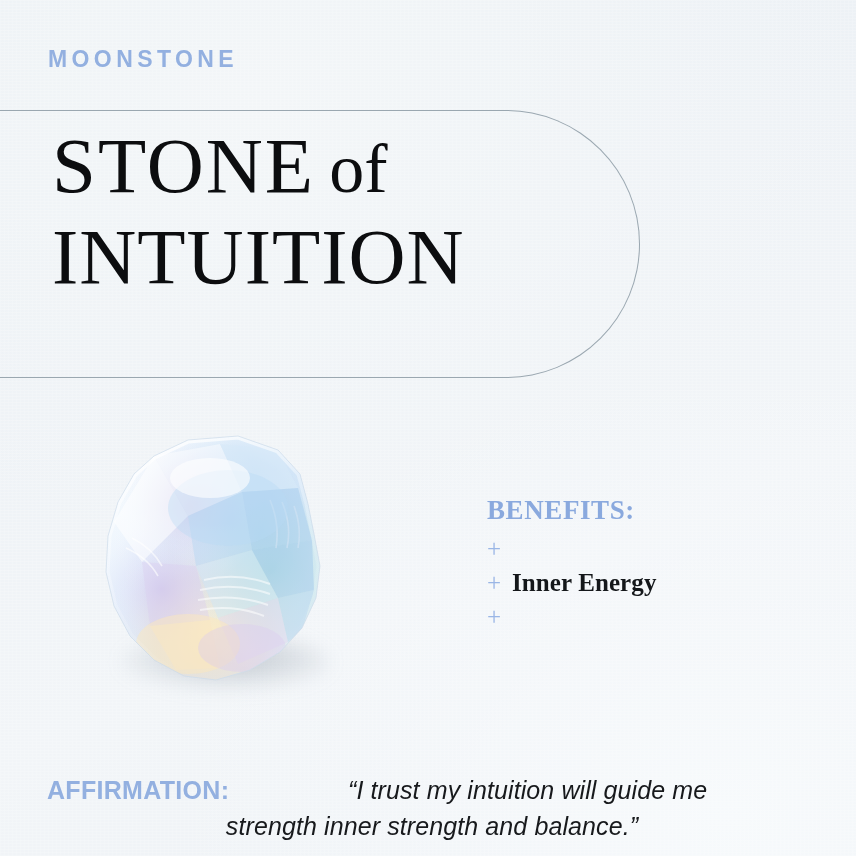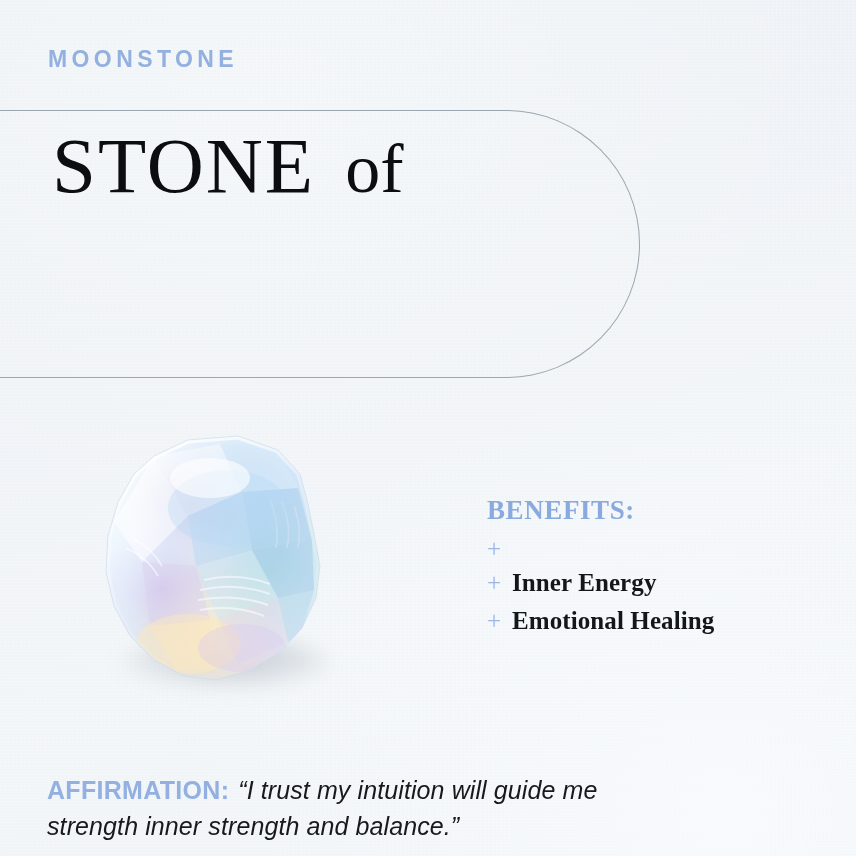--- a/index.html
+++ b/index.html
@@ -77,21 +77,21 @@
     line-height: .97;
   }
   .title-line-1 {
     font-size: 79px;
     letter-spacing: 2px;
     white-space: nowrap;
   }
   .title-line-1 .lower {
     font-size: 70px;
     letter-spacing: 0;
-    margin-left: 30px;
+    margin-left: 14px;
   }
   .title-line-2 {
     font-size: 79px;
     letter-spacing: 1px;
     margin-top: 14px;
     white-space: nowrap;
   }
 
   
   .stone-wrap {
@@ -170,41 +170,42 @@
     float: left;
     margin-right: 9px;
     line-height: 1.44;
   }
   .aff-quote {
     font-size: 25px;
     font-style: italic;
     font-weight: 400;
     color: #17191c;
     line-height: 1.44;
-    text-align: left;
+    text-align: center;
     letter-spacing: .1px;
   }
 </style>
 </head>
 <body>
 
 <div class="canvas">
 
   <div class="grain"></div>
 
   <div class="eyebrow">MOONSTONE</div>
 
   <div class="pill"></div>
   <div class="pill-line-top"></div>
   <div class="pill-line-bottom"></div>
 
   <div class="title">
     <div class="title-line-1">
       <span>STONE</span><span class="lower">of</span>
     </div>
+    <div class="title-line-2">INTUITION</div>
   </div>
 
   <div class="stone-wrap">
     <div class="stone-shadow"></div>
     <svg class="stone" viewBox="0 0 248 256">
       <defs>
         <clipPath id="rockclip">
           <path d="M62,26 L96,10 L146,6 L186,20 L208,44 L216,74 L222,104 L228,136
                    L224,168 L210,198 L188,222 L158,240 L124,250 L92,246 L62,230
                    L38,206 L22,176 L14,142 L16,106 L26,72 L42,44 Z"></path>
@@ -306,21 +307,20 @@
       <span class="benefit-plus">+</span>
     </div>
 
     <div class="benefit-row">
       <span class="benefit-plus">+</span>
       <span class="benefit-label">Inner Energy</span>
     </div>
 
     <div class="benefit-row">
       <span class="benefit-plus">+</span>
-      <span class="benefit-label">Emotional Healing</span>
     </div>
   </div>
 
   <div class="affirmation">
     <span class="aff-label">AFFIRMATION:</span>
     <div class="aff-quote">
       <span>“I trust my intuition will guide me</span><br>
       <span>strength inner strength and balance.”</span>
     </div>
   </div>

